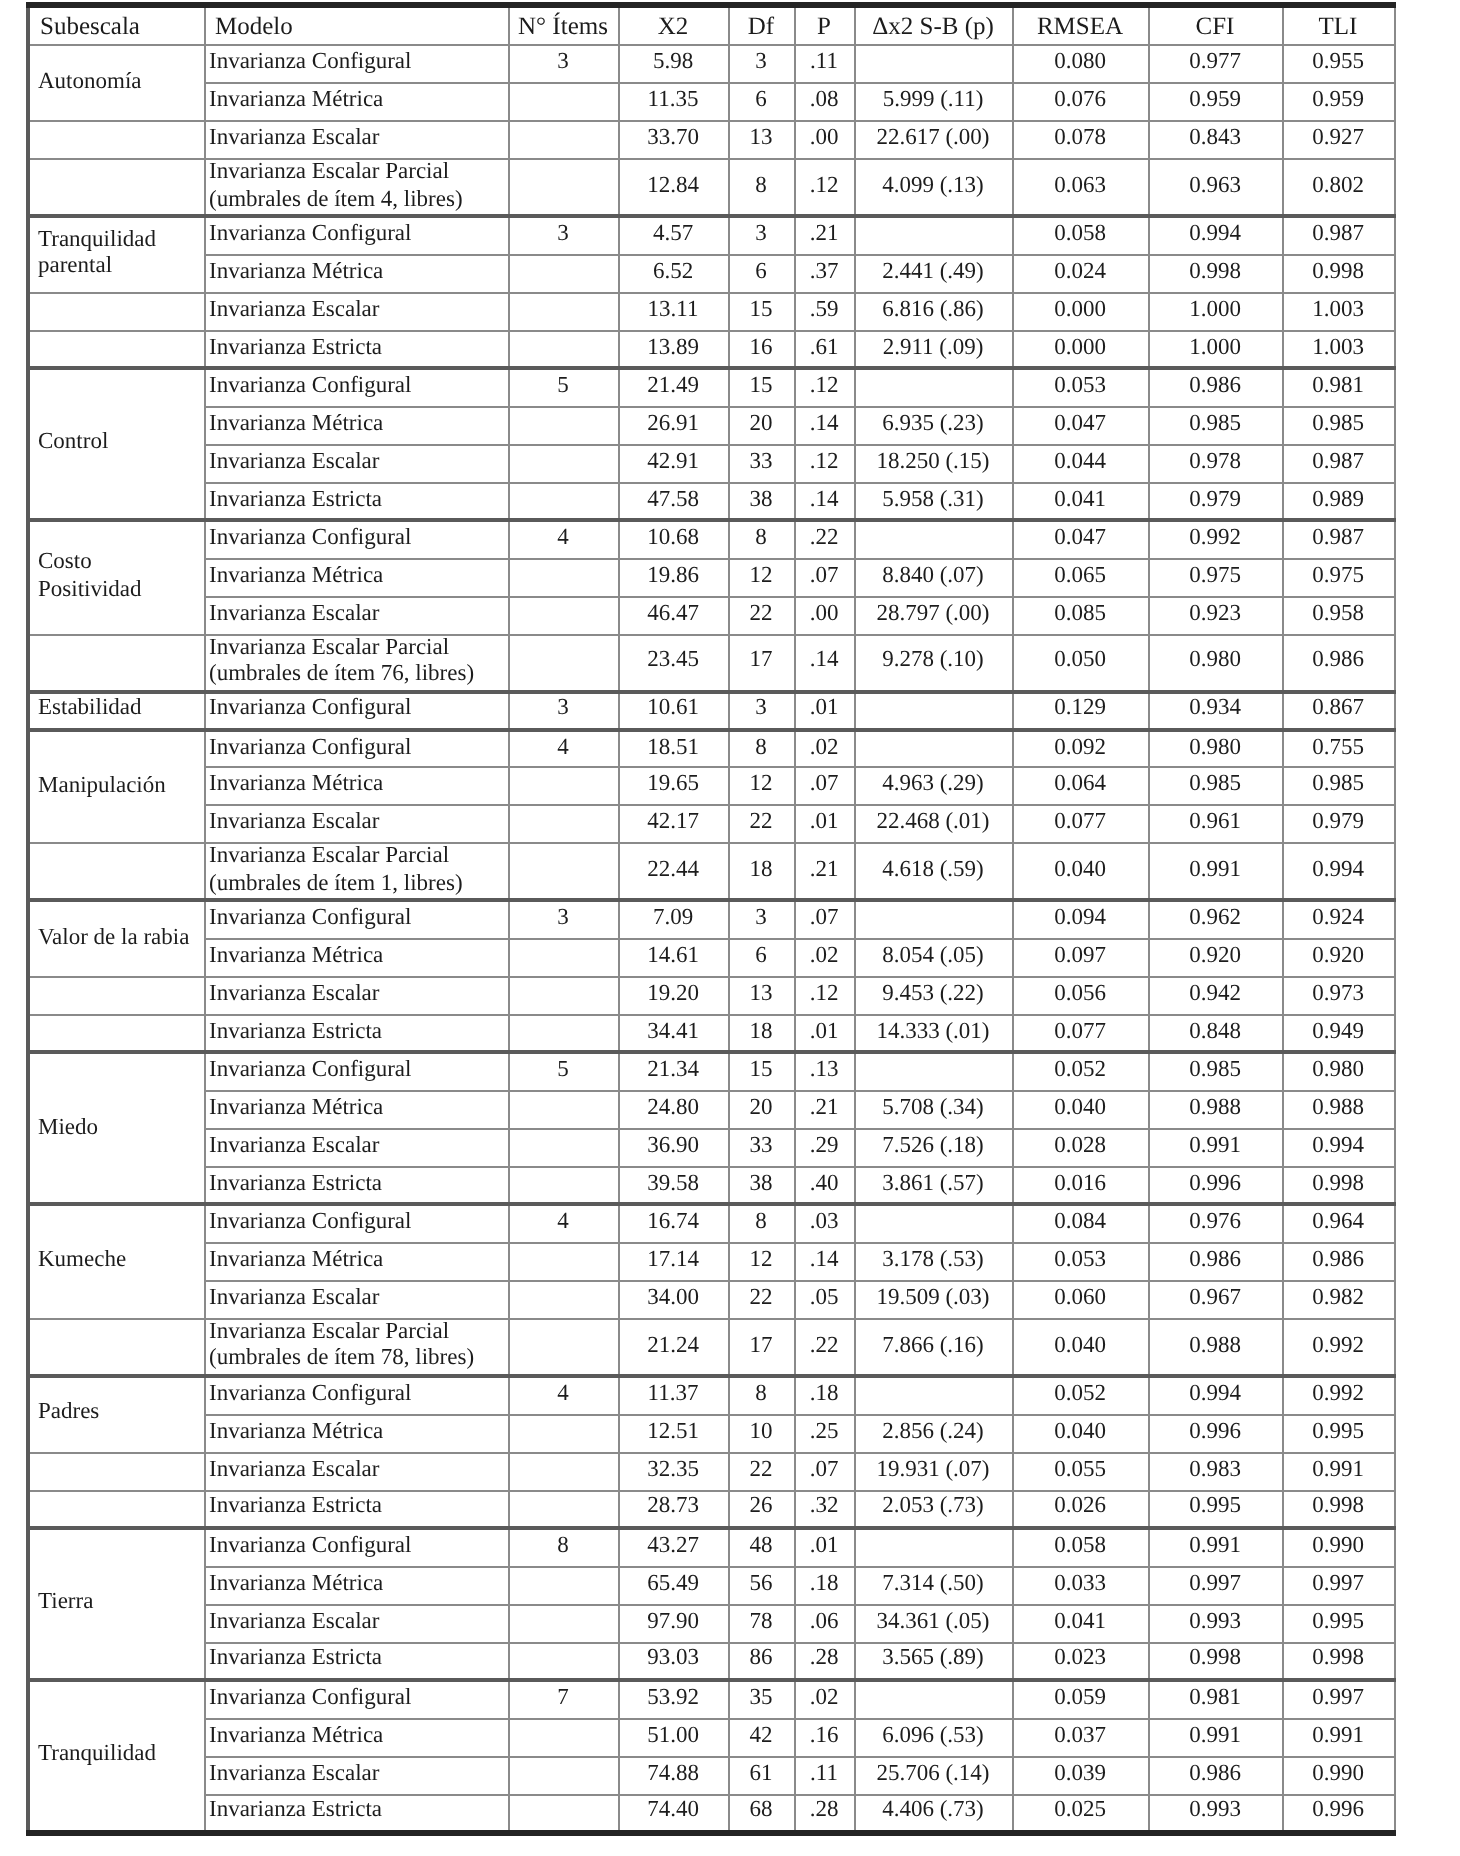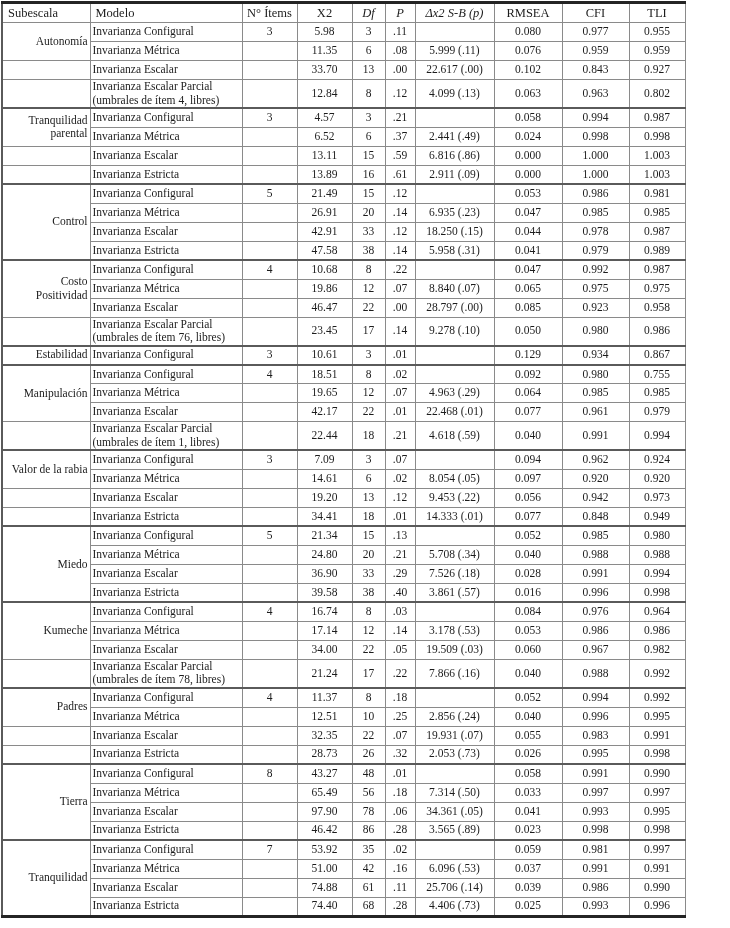--- a/index.html
+++ b/index.html
@@ -1,16 +1,16 @@
 <!DOCTYPE html>
 <html><head>
 <meta charset="utf-8">
 <style>
   html,body{margin:0;padding:0;background:#ffffff;}
-  .page{width:686px;height:928px;box-sizing:border-box;padding:1px;background:#ffffff;overflow:hidden;}
+  .page{width:686px;height:928px;box-sizing:border-box;padding:1px;background:#ffffff;overflow:hidden;margin-left:12px;}
   table.fit-table{
     border-collapse:collapse;
     table-layout:fixed;
     width:728px;
     font-family:"Liberation Serif", serif;
     color:#1c1c1c;
     border:2px solid #5a5a5a;
     border-top:3px solid #242424;
     border-bottom:3px solid #242424;
   }
@@ -20,29 +20,29 @@
     box-sizing:border-box;
     overflow:hidden;
   }
   th{
     font-weight:normal;
     font-size:12.5px;
     height:20px;
     white-space:nowrap;
   }
   th.left{text-align:left;padding-left:5px;}
-  th.it{font-style:italic;}
+  th.it{}
   td{
     font-size:11.5px;
     height:19px;
     text-align:center;
     line-height:1.18;
     vertical-align:middle;
   }
-  td.col-sub{text-align:right;padding-left:4px;padding-right:2px;}
+  td.col-sub{text-align:left;padding-left:4px;padding-right:2px;}
   td.col-modelo{text-align:left;padding-left:2px;}
   tr.gs > td{border-top:2px solid #5a5a5a;}
 </style>
 </head>
 <body>
 
 <div class="page">
   <table class="fit-table">
     <colgroup id="colgroup">
         <col style="width: 88px;">
@@ -99,21 +99,21 @@
           <td></td>
         </tr>
         <tr>
           <td rowspan="1" class="col-sub"></td>
           <td class="col-modelo">Invarianza Escalar</td>
           <td></td>
           <td>33.70</td>
           <td>13</td>
           <td>.00</td>
           <td>22.617 (.00)</td>
-          <td>0.102</td>
+          <td>0.078</td>
           <td>0.843</td>
           <td>0.927</td>
           <td></td>
         </tr>
         <tr>
           <td rowspan="1" class="col-sub"></td>
           <td class="col-modelo">
             <div>Invarianza Escalar Parcial</div>
             <div>(umbrales de ítem 4, libres)</div>
           </td>
@@ -583,21 +583,21 @@
           <td>.06</td>
           <td>34.361 (.05)</td>
           <td>0.041</td>
           <td>0.993</td>
           <td>0.995</td>
           <td></td>
         </tr>
         <tr>
           <td class="col-modelo">Invarianza Estricta</td>
           <td></td>
-          <td>46.42</td>
+          <td>93.03</td>
           <td>86</td>
           <td>.28</td>
           <td>3.565 (.89)</td>
           <td>0.023</td>
           <td>0.998</td>
           <td>0.998</td>
           <td>0.87</td>
         </tr>
         <tr class="gs">
           <td rowspan="4" class="col-sub">Tranquilidad</td>

